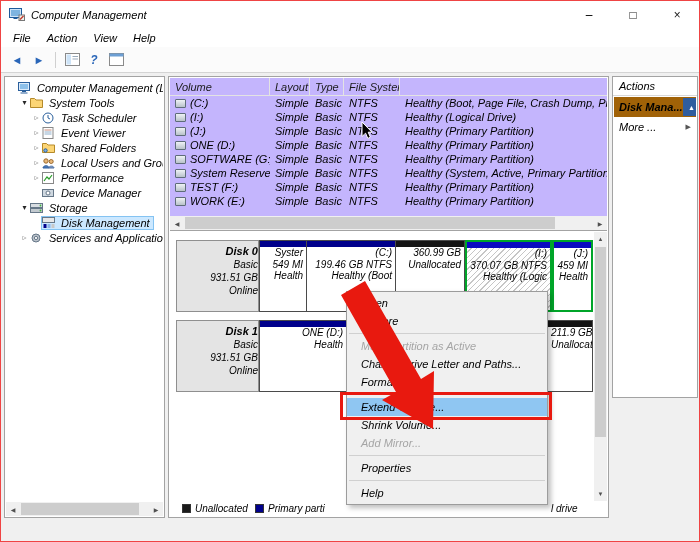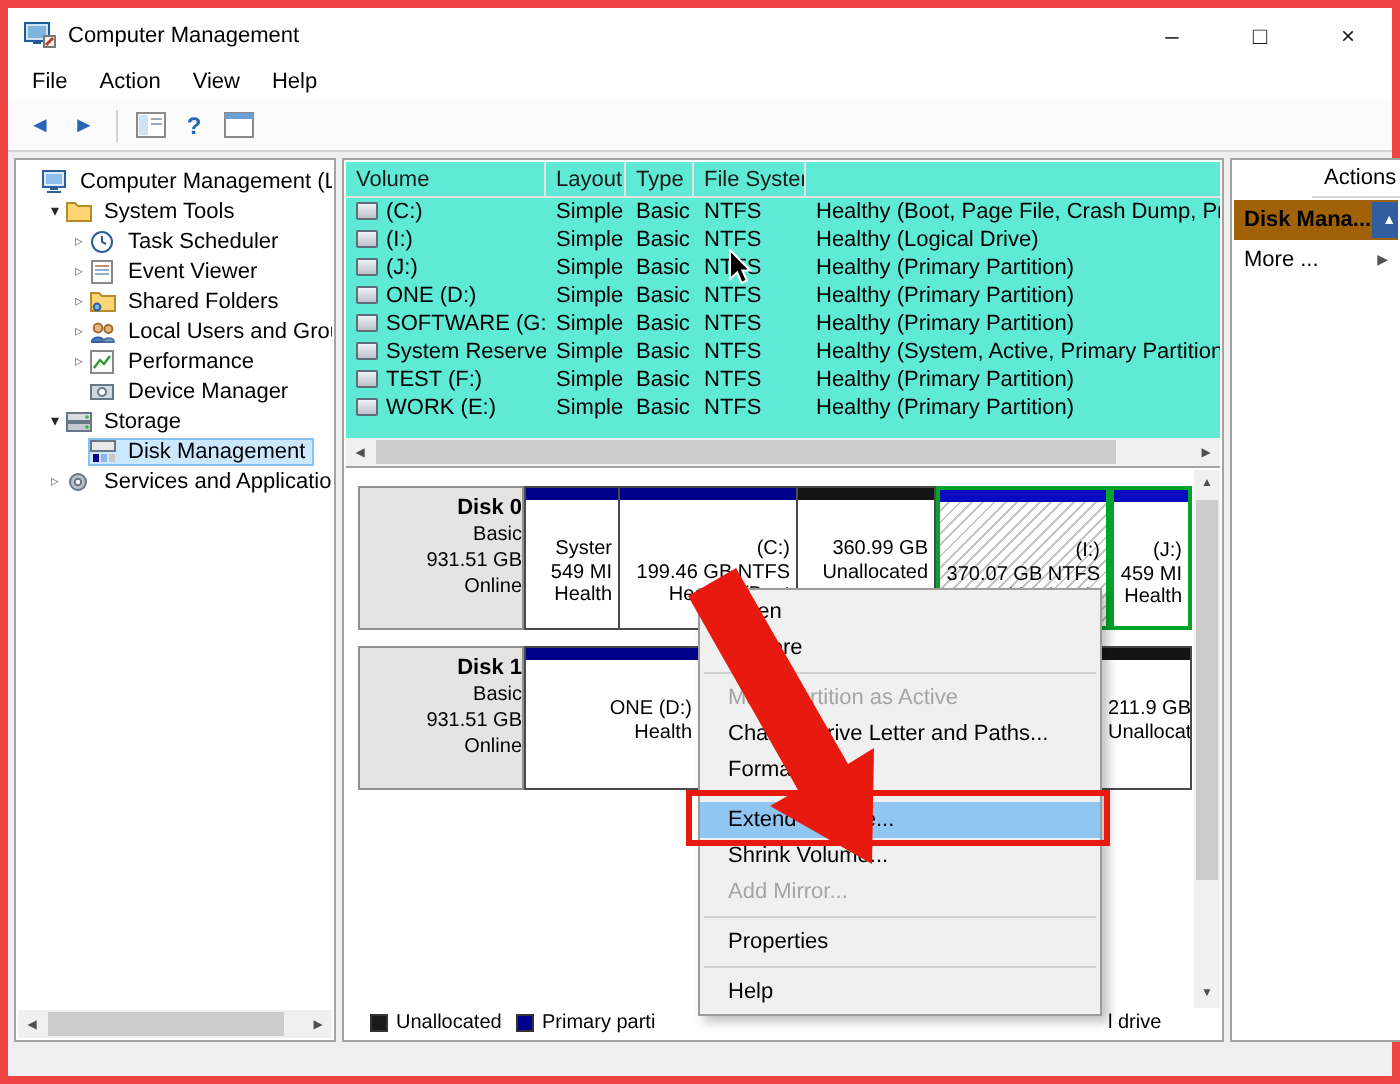--- a/index.html
+++ b/index.html
@@ -2,21 +2,21 @@
 <html><head>
 <meta charset="utf-8">
 <style>
   * { box-sizing: border-box; margin: 0; padding: 0; }
   html, body { width: 700px; height: 542px; }
   body {
     font-family: "Liberation Sans", "DejaVu Sans", sans-serif;
     font-size: 11px; color: #000; background: #f0f0f0;
     position: relative; overflow: hidden;
   }
-  .window { position: absolute; inset: 0; border: 4px solid #ef4444; background: #f0f0f0; }
+  .window { position: absolute; inset: 0; border: 1px solid #ef4444; background: #f0f0f0; font-style: italic; }
 
   
   .titlebar { position: absolute; left: 0; top: 0; right: 0; height: 27px; background: #fff; display: flex; align-items: center; }
   .app-icon { margin: 0 6px 0 8px; width: 16px; height: 15px; flex: none; }
   .title-text { font-size: 11px; }
   .win-controls { margin-left: auto; display: flex; height: 100%; }
   .win-btn { width: 44px; height: 100%; display: flex; align-items: center; justify-content: center; font-size: 12px; color: #1a1a1a; }
 
   
   .menubar { position: absolute; left: 0; top: 27px; right: 0; height: 19px; background: #fff; display: flex; align-items: center; padding-left: 4px; }
@@ -25,21 +25,21 @@
   
   .toolbar { position: absolute; left: 0; top: 46px; right: 0; height: 26px; background: #fbfbfb; border-bottom: 1px solid #d4d4d4; display: flex; align-items: center; padding-left: 7px; gap: 4px; }
   .tb-ico { width: 18px; height: 18px; display: flex; align-items: center; justify-content: center; }
   .tb-arrow { color: #2a66b8; font-size: 11px; }
   .tb-sep { width: 1px; height: 16px; background: #d0d0d0; margin: 0 3px; }
 
   
   .panel { position: absolute; background: #fff; border: 1px solid #a3a3a3; }
   .tree-panel   { left: 3px;   top: 75px; width: 161px; height: 442px; }
   .middle-panel { left: 167px; top: 75px; width: 441px; height: 442px; }
-  .actions-panel{ left: 611px; top: 75px; width: 86px;  height: 442px; padding-left: 40px; }
+  .actions-panel{ left: 611px; top: 75px; width: 86px;  height: 322px; }
 
   
   .tree { position: absolute; inset: 3px 1px 16px 2px; overflow: hidden; }
   .trow { height: 15px; display: flex; align-items: center; white-space: nowrap; }
   .lv1 { padding-left: 12px; } .lv2 { padding-left: 24px; }
   .exp { width: 11px; flex: none; text-align: center; font-size: 8px; color: #262626; }
   .exp.col { color: #8a8a8a; }
   .ticon { width: 16px; flex: none; display: flex; align-items: center; }
   .tlabel { padding: 0 3px; }
   .hl { display: flex; align-items: center; background: #cce8ff; outline: 1px solid #84c3f2; }
@@ -47,21 +47,21 @@
   
   .h-scroll { position: absolute; left: 1px; right: 1px; bottom: 1px; height: 14px; background: #f0f0f0; }
   .sb-btn { position: absolute; width: 14px; height: 14px; font-size: 6px; color: #505050; display: flex; align-items: center; justify-content: center; background: #f0f0f0; }
   .sb-left { left: 0; top: 0; } .sb-right { right: 0; top: 0; }
   .sb-thumb-h { position: absolute; top: 1px; height: 12px; background: #cdcdcd; }
   .v-scroll { position: absolute; right: 0; top: 0; bottom: 0; width: 13px; background: #f0f0f0; }
   .sb-up { left: 0; top: 0; width: 13px; } .sb-down { left: 0; bottom: 0; top: auto; width: 13px; }
   .sb-thumb-v { position: absolute; left: 1px; width: 11px; background: #cdcdcd; }
 
   
-  .vol-list { position: absolute; left: 1px; right: 1px; top: 1px; height: 153px; border-bottom: 1px solid #a3a3a3; background: #5eead4; }
+  .vol-list { position: absolute; left: 1px; right: 1px; top: 1px; height: 153px; border-bottom: 1px solid #a3a3a3; background: #c4b5fd; }
   .vhead { display: flex; height: 18px; border-bottom: 1px solid #e3e3e3; }
   .vh { border-right: 1px solid #e3e3e3; padding: 3px 0 0 5px; color: #1a1a1a; white-space: nowrap; overflow: hidden; }
   .vc1 { width: 100px; flex: none; } .vc2 { width: 40px; flex: none; }
   .vc3 { width: 34px; flex: none; }  .vc4 { width: 56px; flex: none; }
   .vc5 { flex: 1; min-width: 0; }
   .vrow { display: flex; height: 14px; align-items: center; }
   .vcell { padding-left: 5px; white-space: nowrap; overflow: hidden; }
   .drive-ico { display: inline-block; width: 11px; height: 9px; border: 1px solid #5f6d7a; background: linear-gradient(#eef2f5, #b9c2ca); margin-right: 4px; vertical-align: -1px; border-radius: 1px; }
   .vol-hscroll { position: absolute; left: 0; right: 0; bottom: 0; height: 14px; background: #f0f0f0; }
 
@@ -72,21 +72,21 @@
   .disk-label { position: absolute; left: 6px; top: 0; width: 83px; height: 72px; background: #e4e4e4; border: 1px solid #8f8f8f; padding: 3px 0 0 6px; }
   .dname { font-weight: bold; font-size: 11px; line-height: 14px; }
   .dline { font-size: 10px; line-height: 13px; }
   .parts { position: absolute; left: 89px; top: 0; width: 336px; height: 72px; display: flex; }
   .part { border: 1px solid #4a4a4a; height: 72px; flex: none; background: #fff; overflow: hidden; }
   .part + .part { margin-left: -1px; }
   .stripe { height: 6px; }
   .stripe.primary { background: #00008b; }
   .stripe.logical { background: #0a0ac0; }
   .stripe.unalloc { background: #141414; }
-  .pbody { padding: 19px 3px; font-size: 10px; line-height: 11.5px; white-space: nowrap; }
+  .pbody { padding: 0 3px; font-size: 10px; line-height: 11.5px; white-space: nowrap; }
   .part.green { border: 2px solid #00a529; margin-left: 0; }
   .part.selected { background: repeating-linear-gradient(135deg, #ffffff 0px, #ffffff 3px, #c6c6c6 3px, #c6c6c6 4px); }
 
   
   .legend { position: absolute; left: 1px; right: 1px; bottom: 1px; height: 15px; background: #fff; }
   .lg-item { position: absolute; top: 2px; display: flex; align-items: center; gap: 4px; font-size: 10px; white-space: nowrap; }
   .lg-sq { width: 9px; height: 9px; border: 1px solid #333; flex: none; }
 
   
   .actions-header { height: 19px; border-bottom: 1px solid #d9d9d9; padding: 3px 0 0 6px; }

